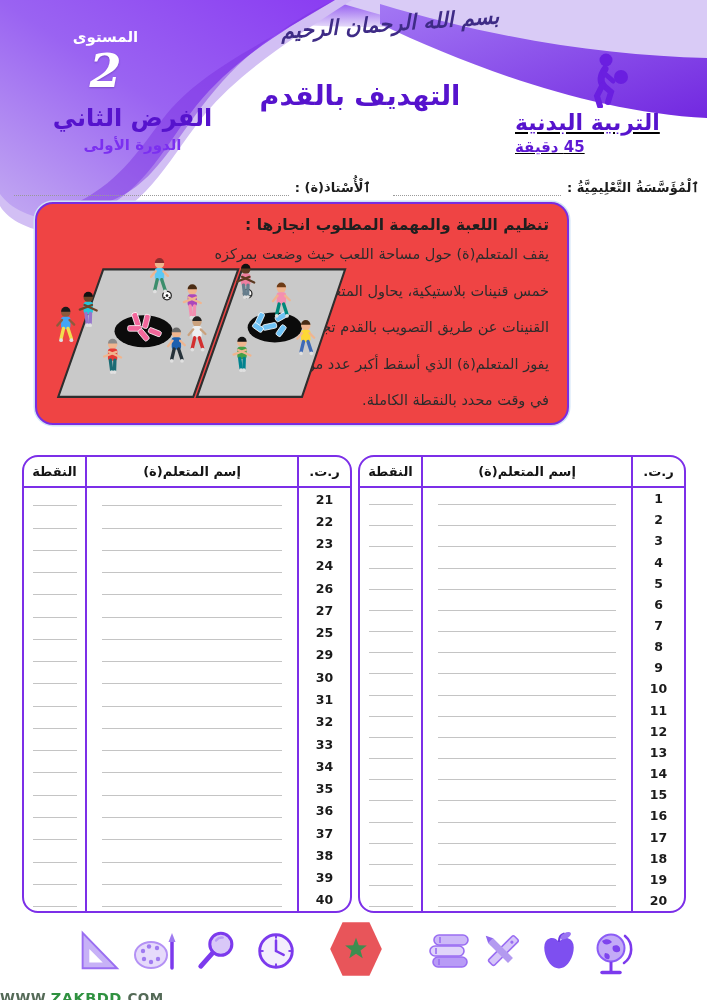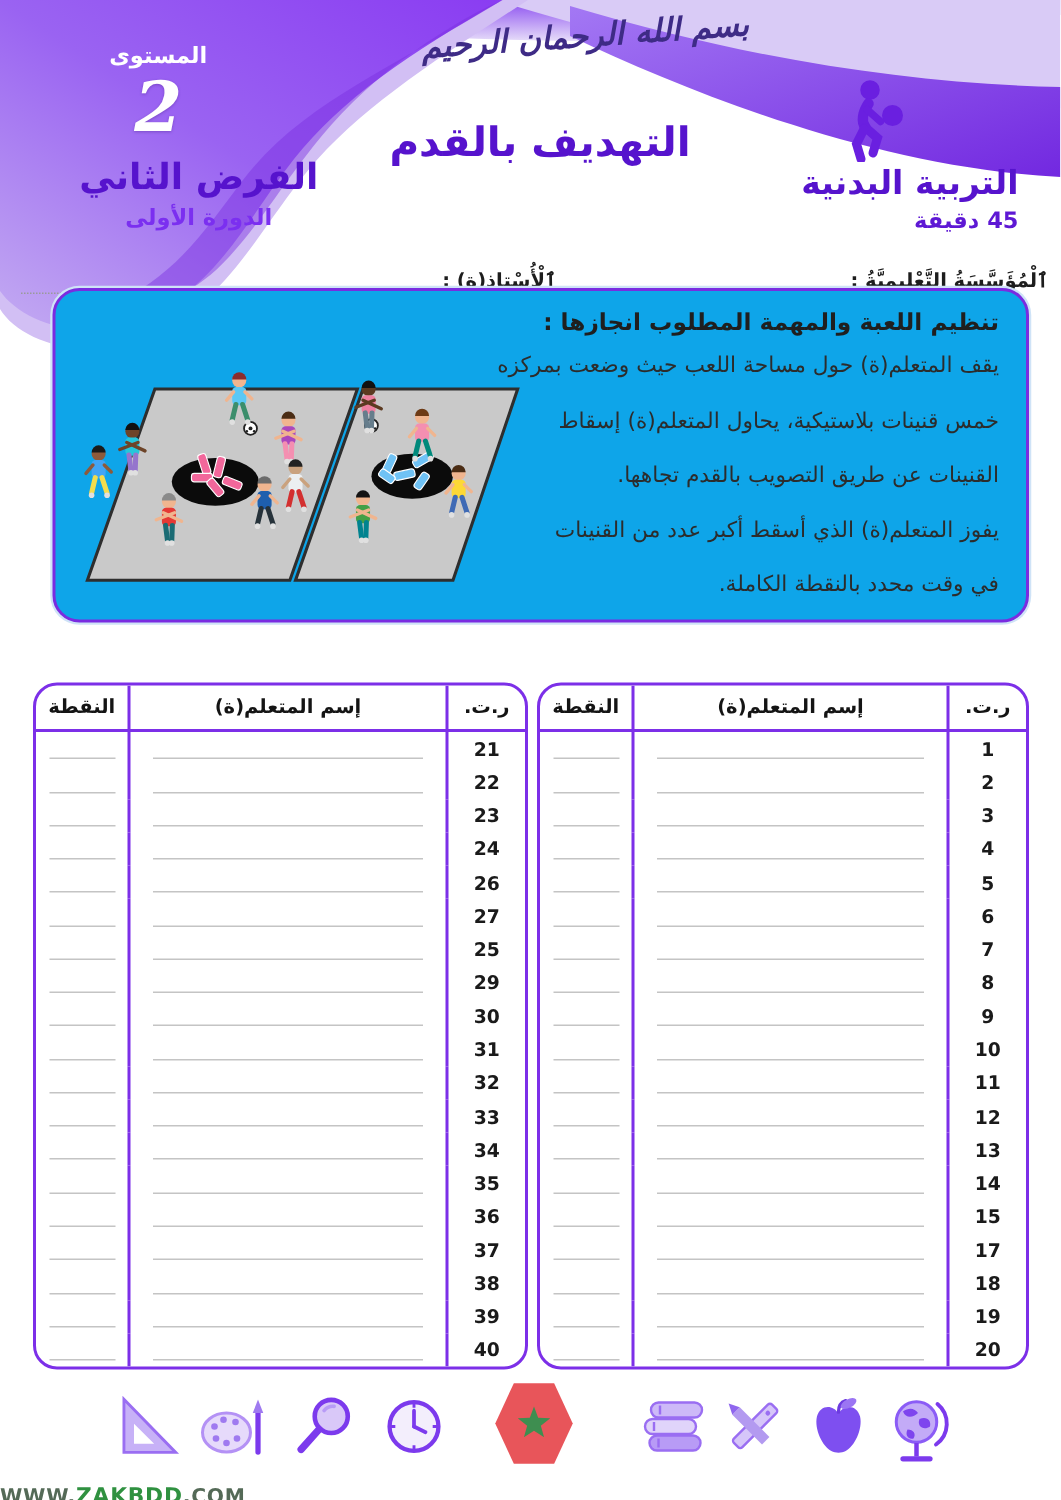--- a/index.html
+++ b/index.html
@@ -13,21 +13,21 @@
   .bismillah { position:absolute; left:240px; top:12px; width:300px; text-align:center;
     direction:rtl; font-size:21px; font-style:italic; font-weight:600; color:#3e2b86;
     transform:rotate(-4deg); letter-spacing:1px; }
 
   .level-label { position:absolute; left:58px; top:28px; width:95px; text-align:center;
     color:#fff; font-size:15px; font-weight:700; direction:rtl; }
   .level-number { position:absolute; left:58px; top:44px; width:95px; text-align:center;
     color:#fff; font-size:46px; font-weight:700; font-family:"DejaVu Serif", serif;
     font-style:italic; text-shadow:0 1px 2px rgba(60,20,120,.35); }
 
-  .subject-block { position:absolute; left:489px; top:52px; width:190px; text-align:right; direction:rtl; }
+  .subject-block { position:absolute; left:515px; top:52px; width:190px; text-align:left; direction:rtl;text-decoration:underline; }
   .kick-icon { display:block; margin:0 auto 2px auto; }
   .subject-title { font-size:22px; font-weight:800; color:#5613cd; }
   .subject-duration { font-size:15px; font-weight:600; color:#5e18d4; margin-top:3px; }
 
   .lesson-title { position:absolute; left:215px; top:80px; width:290px; text-align:center;
     font-size:27px; font-weight:800; color:#5613cd; direction:rtl; }
 
   .exam-block { position:absolute; left:30px; top:104px; width:205px; text-align:center; direction:rtl; }
   .exam-title { font-size:24px; font-weight:800; color:#5613cd; }
   .exam-term  { font-size:15px; font-weight:700; color:#7b2ff0; margin-top:4px; }
@@ -35,22 +35,22 @@
   
   .fields-row { position:absolute; left:8px; right:8px; top:170px; height:26px;
     direction:rtl; display:flex; align-items:flex-end; font-size:13px; color:#1d1d1d; }
   .field-label { font-weight:700; white-space:nowrap; padding-bottom:1px; }
   .dotted-line { border-bottom:1.6px dotted #9a9a9a; height:16px; margin:0 6px; }
   .dotted-line.inst { width:168px; }
   .dotted-line.teach { flex:1; }
   .teacher-gap { width:16px; }
 
   
-  .game-box { position:absolute; left:35px; top:192px; width:651px; height:223px;
-    border:2.5px solid #7a2ce0; border-radius:18px; background:#0ea5e9;
+  .game-box { position:absolute; left:35px; top:202px; width:534px; height:223px;
+    border:2.5px solid #7a2ce0; border-radius:18px; background:#ef4444;
     box-shadow:0 0 0 1.5px #cfe3f7; }
   .game-text { position:absolute; right:18px; top:12px; width:334px; direction:rtl; text-align:right; }
   .game-title { font-size:15.5px; font-weight:800; color:#1f1f1f; margin-bottom:2px; }
   .game-line { font-size:14.5px; color:#2c2c2c; line-height:36.5px; white-space:nowrap; }
   .illo-wrap { position:absolute; left:10px; top:28px; width:300px; height:190px; }
 
   
   .score-table { position:absolute; top:455px; height:458px; border:2.5px solid #7c2fe8;
     border-radius:16px; background:#fff; direction:rtl; display:flex; flex-direction:column; overflow:hidden; }
   #table-right { left:358px; width:328px; }
@@ -460,20 +460,29 @@
         <div class="trow">
           <div class="cell idx">15</div>
           <div class="cell name">
             <span class="wline"></span>
           </div>
           <div class="cell score">
             <span class="wline short"></span>
           </div>
         </div>
         <div class="trow">
+          <div class="cell idx">16</div>
+          <div class="cell name">
+            <span class="wline"></span>
+          </div>
+          <div class="cell score">
+            <span class="wline short"></span>
+          </div>
+        </div>
+        <div class="trow">
           <div class="cell idx">17</div>
           <div class="cell name">
             <span class="wline"></span>
           </div>
           <div class="cell score">
             <span class="wline short"></span>
           </div>
         </div>
         <div class="trow">
           <div class="cell idx">18</div>

